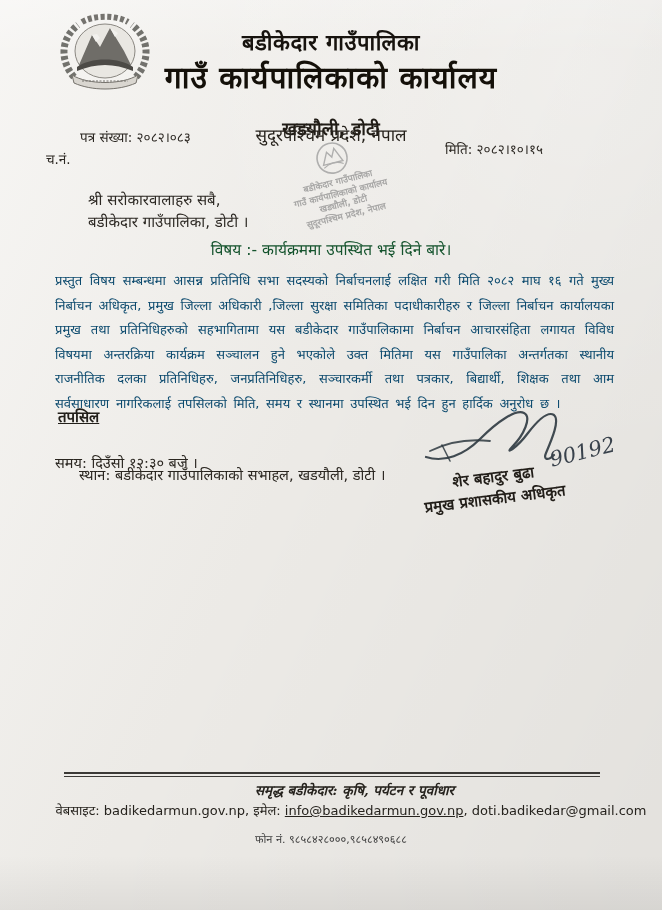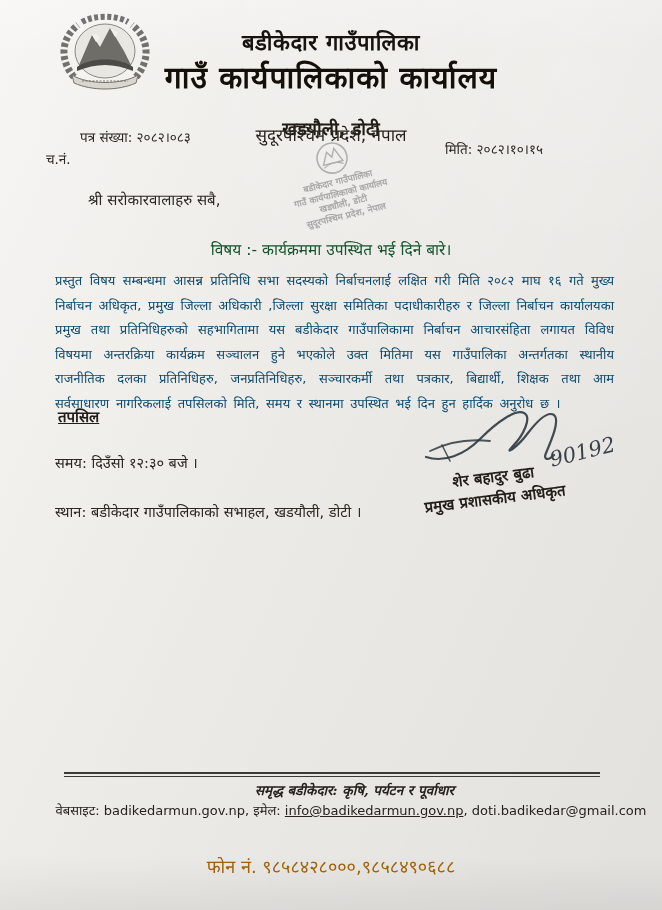--- a/index.html
+++ b/index.html
@@ -41,21 +41,21 @@
   .sig-note{
     left:549px;top:440px;font-size:21px;font-style:italic;
     transform:rotate(-14deg);color:#39424c;font-family:"DejaVu Serif",serif;
   }
   .sig-name{left:452px;top:466px;font-size:15px;font-weight:600;transform:rotate(-7deg);color:#221e19;white-space:nowrap;}
   .sig-title{left:424px;top:488px;font-size:15px;font-weight:600;transform:rotate(-7deg);color:#221e19;white-space:nowrap;}
   .footer-rule{left:64px;top:772px;width:536px;height:2px;border-top:2px solid #3c3a37;border-bottom:1px solid #3c3a37;}
   .f-motto{top:781px;font-size:13.5px;font-style:italic;font-weight:600;color:#26231e;font-family:"DejaVu Serif",serif;padding-left:47px;}
   .f-contact{top:801px;font-size:13px;color:#26231e;padding-left:40px;}
   .f-contact .u{text-decoration:underline;}
-  .f-phone{top:854px;font-size:18px;color:#a16207;}
+  .f-phone{top:831px;font-size:11px;color:#404040;}
   .nowrap{white-space:nowrap;}
 </style>
 </head>
 <body>
 
 <div class="paper">
 
   <div class="abs" style="left:52px;top:13px;width:106px;height:82px;">
     <svg width="106" height="82" viewBox="0 0 106 82">
 
@@ -89,28 +89,29 @@
       <path d="M7,22 L13,10 L17,16 L21,8 L27,22 Z" fill="none" stroke="#979797" stroke-width="1.4"></path>
       <path d="M7,25 C13,21 21,21 27,25" fill="none" stroke="#979797" stroke-width="1.2"></path>
     </svg>
     <div class="s-line">बडीकेदार गाउँपालिका</div>
     <div class="s-line">गाउँ कार्यपालिकाको कार्यालय</div>
     <div class="s-line">खड्यौली, डोटी</div>
     <div class="s-line">सुदूरपश्चिम प्रदेश, नेपाल</div>
   </div>
 
   <div class="abs addr" style="left:88px;top:189px;">श्री सरोकारवालाहरु सबै,</div>
+  <div class="abs addr" style="left:88px;top:211px;">बडीकेदार गाउँपालिका, डोटी ।</div>
 
   <div class="abs ctr subject">विषय :- कार्यक्रममा उपस्थित भई दिने बारे।</div>
 
   <div class="abs bodytext">प्रस्तुत विषय सम्बन्धमा आसन्न प्रतिनिधि सभा सदस्यको निर्बाचनलाई लक्षित गरी मिति २०८२ माघ १६ गते मुख्य निर्बाचन अधिकृत, प्रमुख जिल्ला अधिकारी ,जिल्ला सुरक्षा समितिका पदाधीकारीहरु र जिल्ला निर्बाचन कार्यालयका प्रमुख तथा प्रतिनिधिहरुको सहभागितामा यस बडीकेदार गाउँपालिकामा निर्बाचन आचारसंहिता लगायत विविध विषयमा अन्तरक्रिया कार्यक्रम सञ्चालन हुने भएकोले उक्त मितिमा यस गाउँपालिका अन्तर्गतका स्थानीय राजनीतिक दलका प्रतिनिधिहरु, जनप्रतिनिधिहरु, सञ्चारकर्मी तथा पत्रकार, बिद्यार्थी, शिक्षक तथा आम सर्वसाधारण नागरिकलाई तपसिलको मिति, समय र स्थानमा उपस्थित भई दिन हुन हार्दिक अनुरोध छ ।</div>
 
   <div class="abs tapasil-h">तपसिल</div>
   <div class="abs detail" style="top:452px;">समय: दिउँसो १२:३० बजे ।</div>
-  <div class="abs detail" style="top:501px;">स्थान: बडीकेदार गाउँपालिकाको सभाहल, खडयौली, डोटी ।</div>
+  <div class="abs detail" style="top:464px;margin-left:24px;">स्थान: बडीकेदार गाउँपालिकाको सभाहल, खडयौली, डोटी ।</div>
 
   <div class="abs" style="left:420px;top:405px;width:160px;height:70px;">
     <svg width="160" height="70" viewBox="0 0 160 70">
       <path d="M6,52 C24,58 44,50 60,34 C78,16 96,4 104,8 C112,12 104,30 92,42 C84,50 96,44 108,28 C118,15 128,6 134,10 C140,15 132,34 126,48 C123,55 128,56 134,50" fill="none" stroke="#2e3840" stroke-width="2.2" stroke-linecap="round" opacity="0.9"></path>
       <path d="M10,46 C30,36 52,34 70,36" fill="none" stroke="#2e3840" stroke-width="1.8" stroke-linecap="round" opacity="0.85"></path>
       <path d="M22,40 L30,56" fill="none" stroke="#2e3840" stroke-width="1.6" stroke-linecap="round" opacity="0.85"></path>
     </svg>
   </div>
   <div class="abs sig-note">90192</div>
   <div class="abs sig-name">शेर बहादुर बुढा</div>

